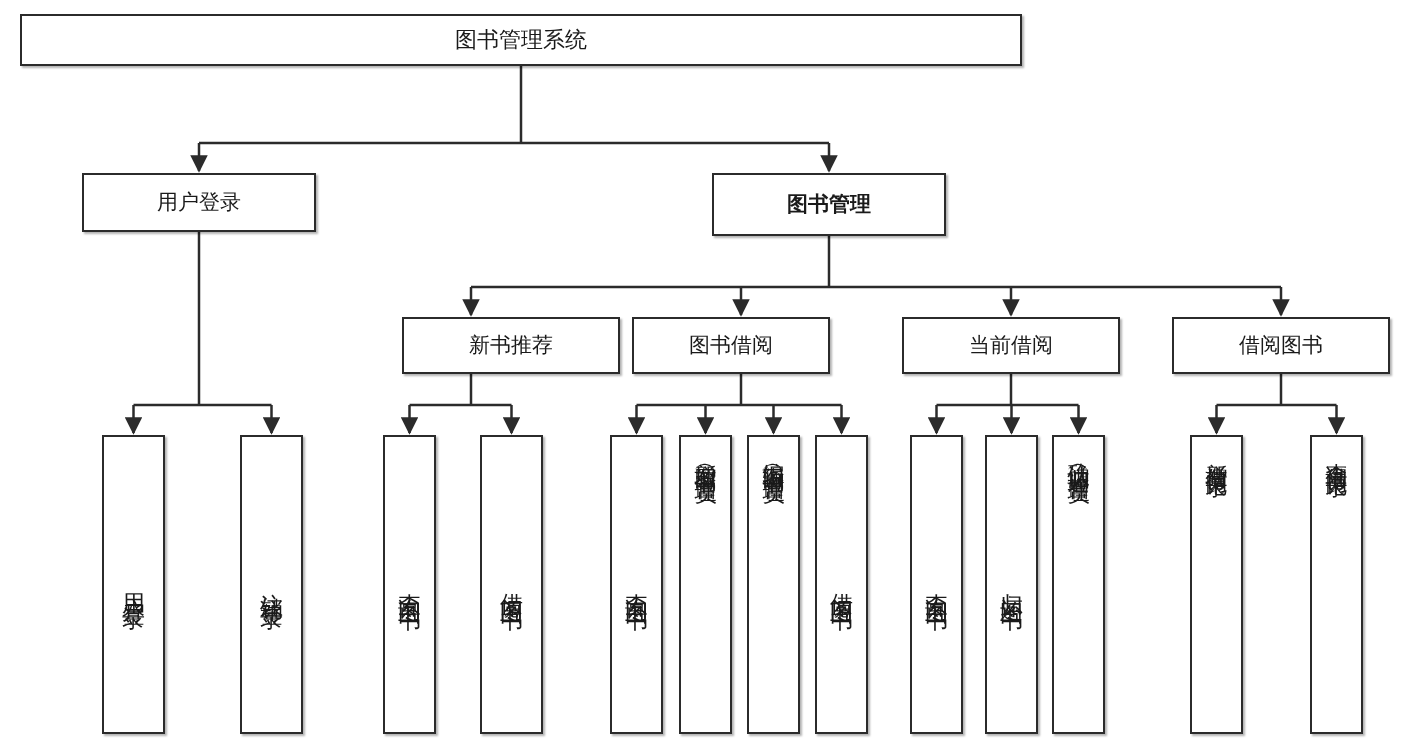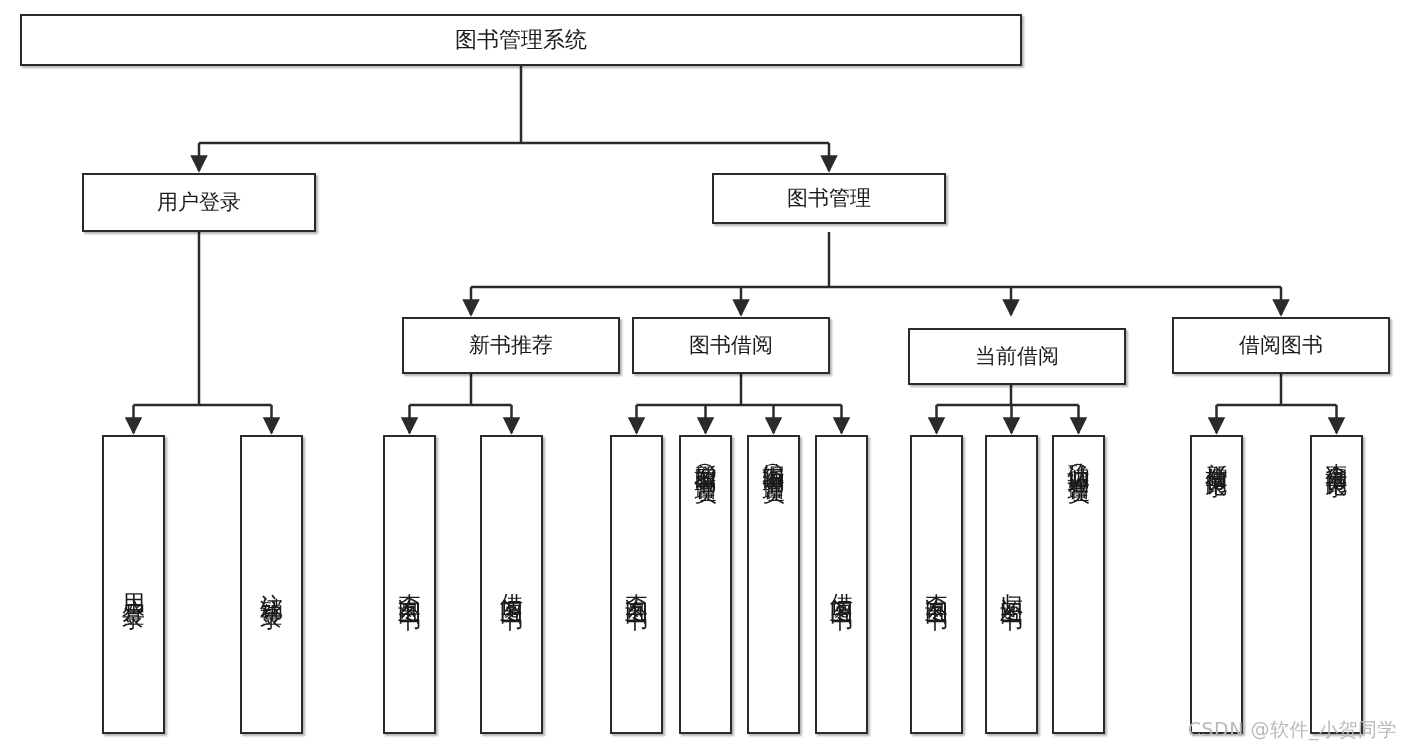--- a/index.html
+++ b/index.html
@@ -84,30 +84,30 @@
         <path d="M 1336.5 405 L 1336.5 433" marker-end="url(#arrow)"></path>
       </g>
   </svg>
   <div id="node-layer">
       <div class="node horiz root" style="left: 20px; top: 14px; width: 1002px; height: 52px;">
         <span class="lbl">图书管理系统</span>
       </div>
       <div class="node horiz" style="left: 82px; top: 173px; width: 234px; height: 59px;">
         <span class="lbl">用户登录</span>
       </div>
-      <div class="node horiz" style="left: 712px; top: 173px; width: 234px; height: 51px;">
+      <div class="node horiz" style="left: 712px; top: 173px; width: 234px; height: 63px; font-weight: bold;">
         <span class="lbl">图书管理</span>
       </div>
       <div class="node horiz" style="left: 362px; top: 317px; width: 218px; height: 57px; margin-left: 40px;">
         <span class="lbl">新书推荐</span>
       </div>
       <div class="node horiz" style="left: 632px; top: 317px; width: 198px; height: 57px;">
         <span class="lbl">图书借阅</span>
       </div>
-      <div class="node horiz" style="left: 902px; top: 328px; width: 218px; height: 57px; margin-left: 6px;">
+      <div class="node horiz" style="left: 902px; top: 317px; width: 218px; height: 57px;">
         <span class="lbl">当前借阅</span>
       </div>
       <div class="node horiz" style="left: 1172px; top: 317px; width: 218px; height: 57px;">
         <span class="lbl">借阅图书</span>
       </div>
       <div class="node vert mid" style="left: 102px; top: 435px; width: 63px; height: 299px;">
         <span class="lbl">用户登录</span>
       </div>
       <div class="node vert mid" style="left: 240px; top: 435px; width: 63px; height: 299px;">
         <span class="lbl">注销登录</span>
@@ -139,14 +139,13 @@
       <div class="node vert tight" style="left: 1052px; top: 435px; width: 53px; height: 299px;">
         <span class="lbl">确认归还（管理员）</span>
       </div>
       <div class="node vert tight" style="left: 1190px; top: 435px; width: 53px; height: 299px;">
         <span class="lbl">新增借阅记录</span>
       </div>
       <div class="node vert tight" style="left: 1310px; top: 435px; width: 53px; height: 299px;">
         <span class="lbl">查询借阅记录</span>
       </div>
     </div>
-  <div id="watermark">CSDN @软件_小贺同学</div>
 </div>
 
 </body></html>

